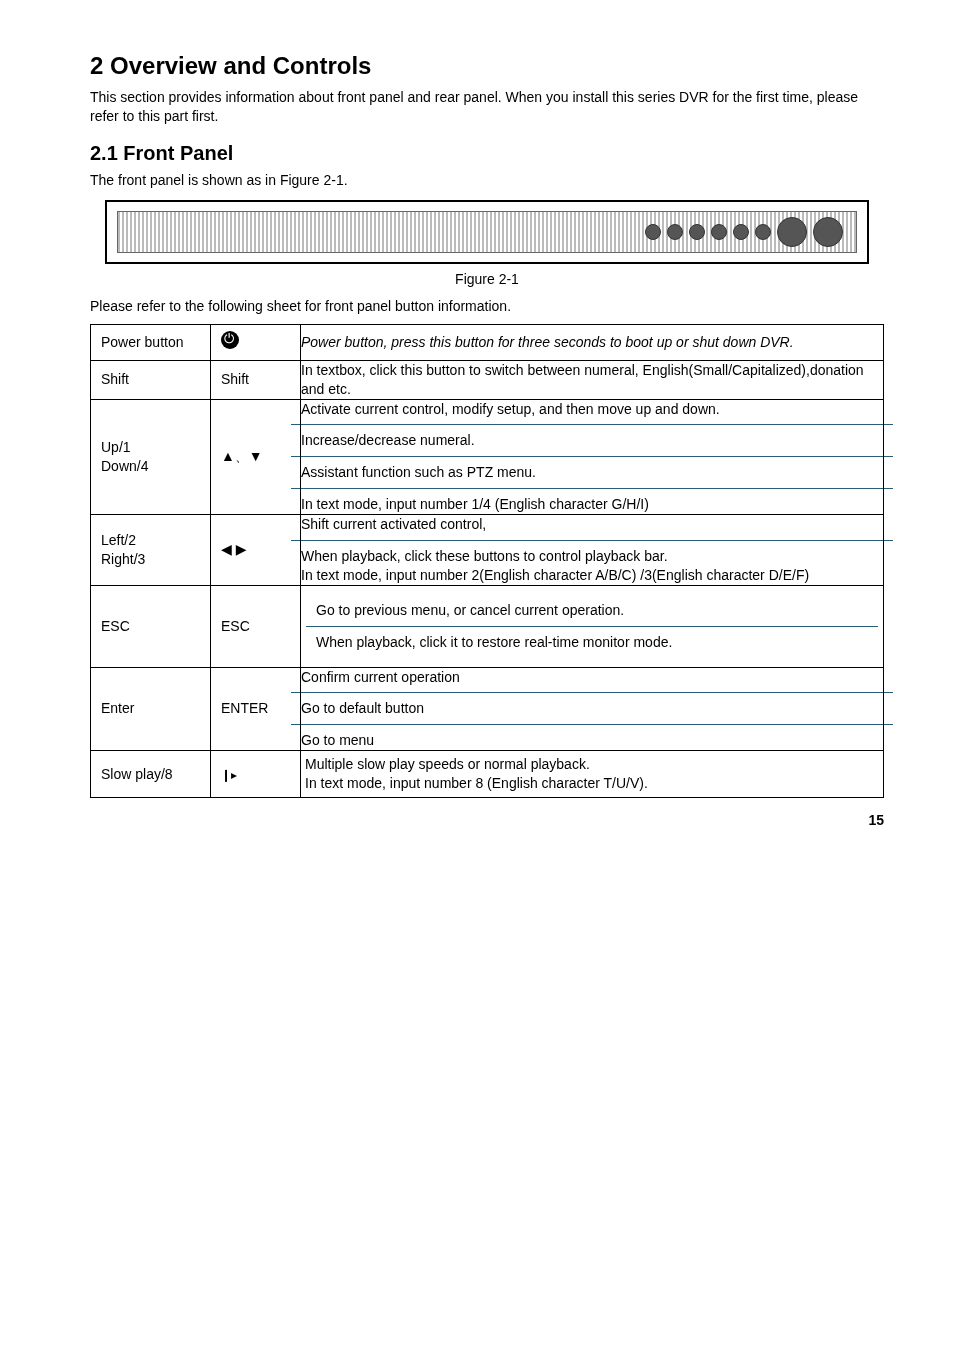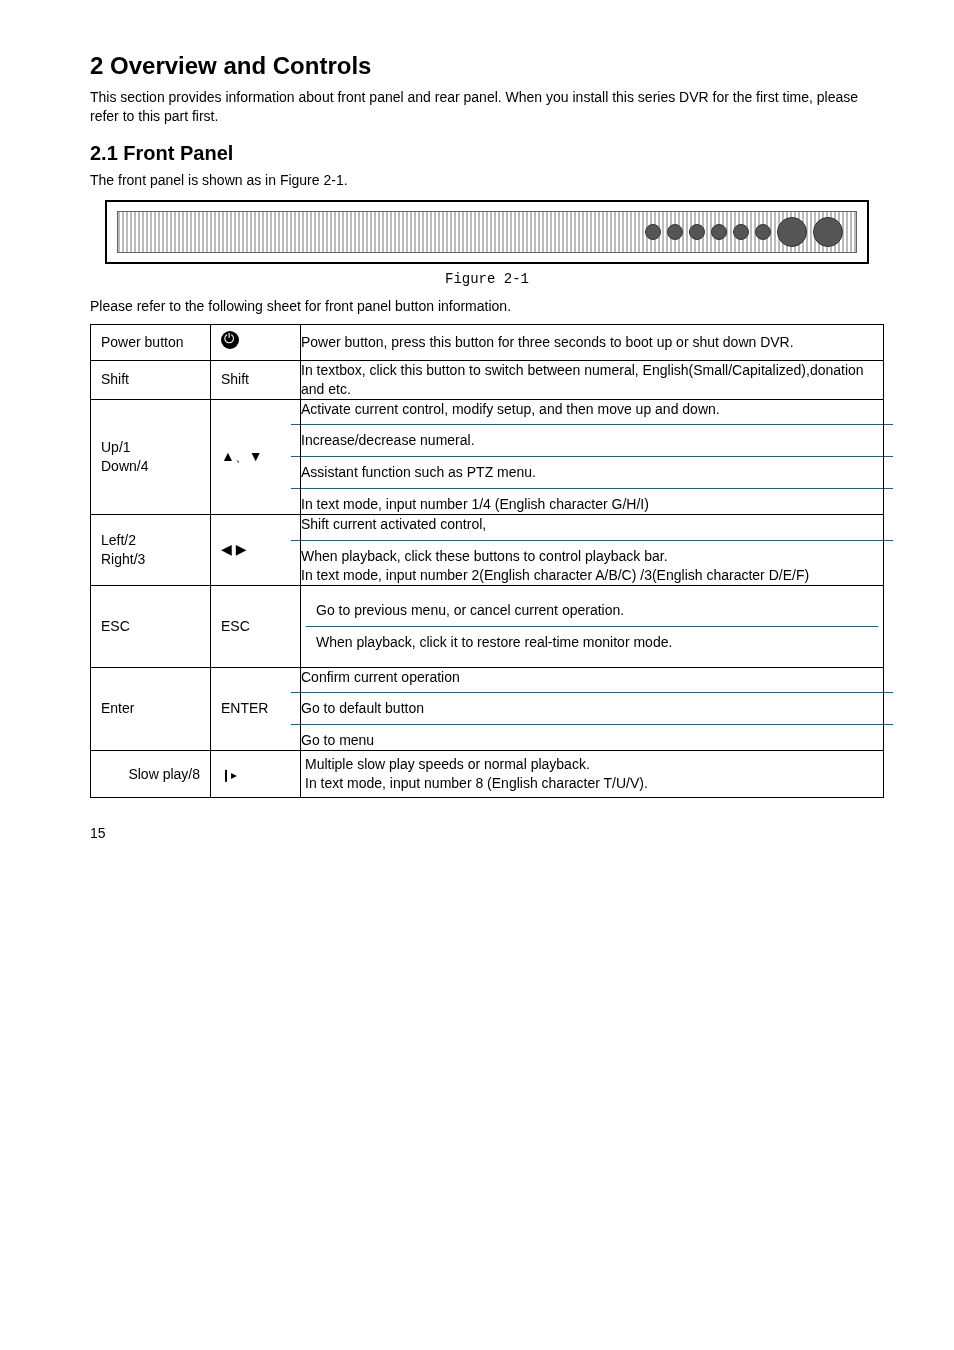--- a/index.html
+++ b/index.html
@@ -51,21 +51,20 @@
     border:1px solid #333;
     border-radius:50%;
     background:#555;
     margin:0 3px;
   }
   .knob{width:28px;height:28px;}
   .btn-circ{width:14px;height:14px;}
   .figure-caption {
     text-align: center;
     margin: 6px 0 8px 0;
-    font-family: Liberation Mono, monospace;
   }
   table {
     border-collapse: collapse;
     width: 100%;
     table-layout: fixed;
   }
   col.c1{width:120px;}
   col.c2{width:90px;}
   th, td {
     border: 1px solid #000;
@@ -90,23 +89,24 @@
   .slow-ico::before{content:"❙▸";font-size:12px;}
   .power-ico{
     display:inline-block;width:18px;height:18px;border-radius:50%;
     background:#000;position:relative;
   }
   .power-ico::after{
     content:"⏻";color:#fff;position:absolute;left:3px;top:-1px;font-size:13px;
   }
   .sep{display:inline-block;width:4px;}
   .page-num{
-    text-align:left;
-    margin-top:26px;
+    text-align:right;
+    margin-top:13px;
     font-size:14px;
+    font-weight:bold;
   }
 </style>
 </head>
 <body>
 
 <h1>2  Overview and Controls</h1>
 
 <p>This section provides information about front panel and rear panel. When you install this series DVR for the first time, please refer to this part first.</p>
 
 <h2>2.1  Front Panel</h2>
@@ -134,21 +134,21 @@
   <colgroup>
       <col class="c1">
       <col class="c2">
       <col>
     </colgroup>
   <tbody id="tbody">
   <tr>
         <td style="white-space: pre-line;">Power button</td>
         <td><span class="power-ico"></span></td>
         <td style="padding: 0px;">
-          <div class="inner-cell" style="white-space: pre-line;">Power button, press this button for three seconds to boot up or shut down DVR.</div>
+          <div class="inner-cell" style="white-space: pre-line; font-style: italic;">Power button, press this button for three seconds to boot up or shut down DVR.</div>
         </td>
       </tr>
       <tr>
         <td style="white-space: pre-line;">Shift</td>
         <td><span>Shift</span></td>
         <td style="padding: 0px;">
           <div class="inner-cell" style="white-space: pre-line;">In textbox, click this button to switch between numeral, English(Small/Capitalized),donation and etc.</div>
         </td>
       </tr>
       <tr>
@@ -183,21 +183,21 @@
       <tr>
         <td style="white-space: pre-line;">Enter</td>
         <td><span>ENTER</span></td>
         <td style="padding: 0px;">
           <div class="inner-cell" style="white-space: pre-line;">Confirm current operation</div>
           <div class="inner-cell" style="white-space: pre-line;">Go to default button</div>
           <div class="inner-cell" style="white-space: pre-line;">Go to menu</div>
         </td>
       </tr>
       <tr>
-        <td style="white-space: pre-line; text-align: right;">Slow play/8</td>
+        <td style="white-space: pre-line;">Slow play/8</td>
         <td><span class="slow-ico"></span></td>
         <td style="padding: 4px;">
           <div class="inner-cell" style="white-space: pre-line;">Multiple slow play speeds or normal playback.
 In text mode, input number 8 (English character T/U/V).</div>
         </td>
       </tr>
     </tbody>
 </table>
 
 <div class="page-num">15</div>

